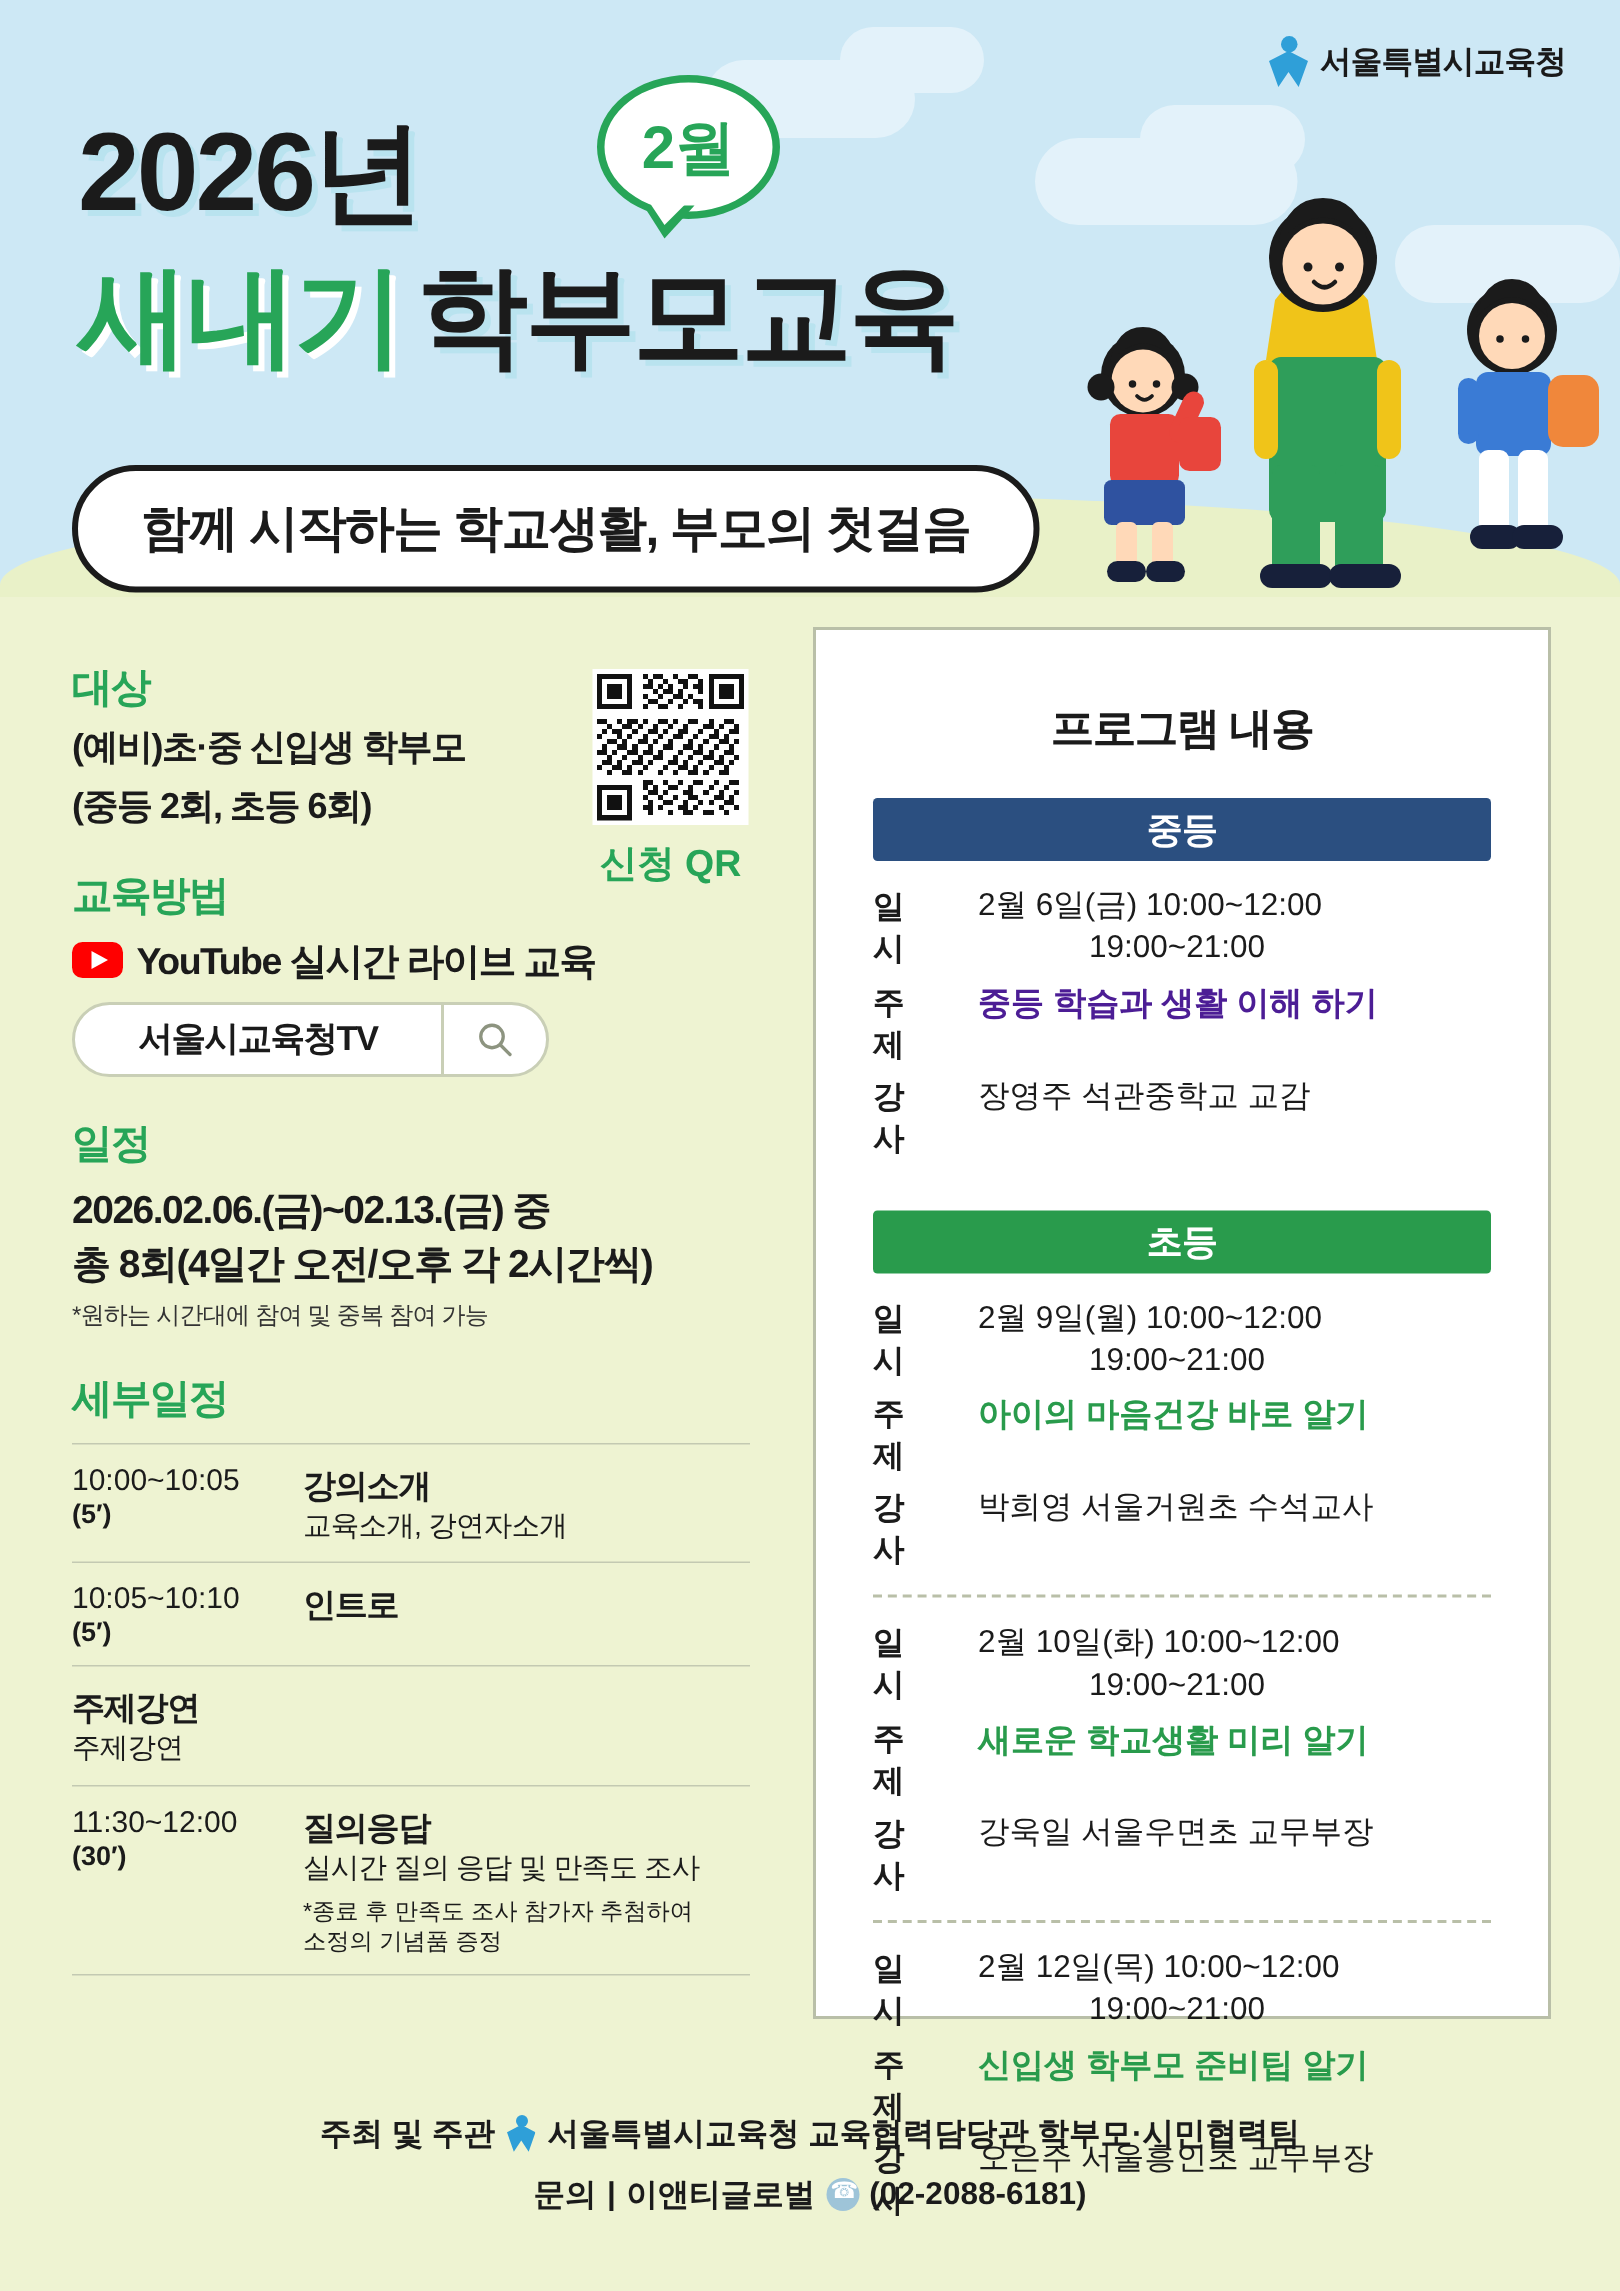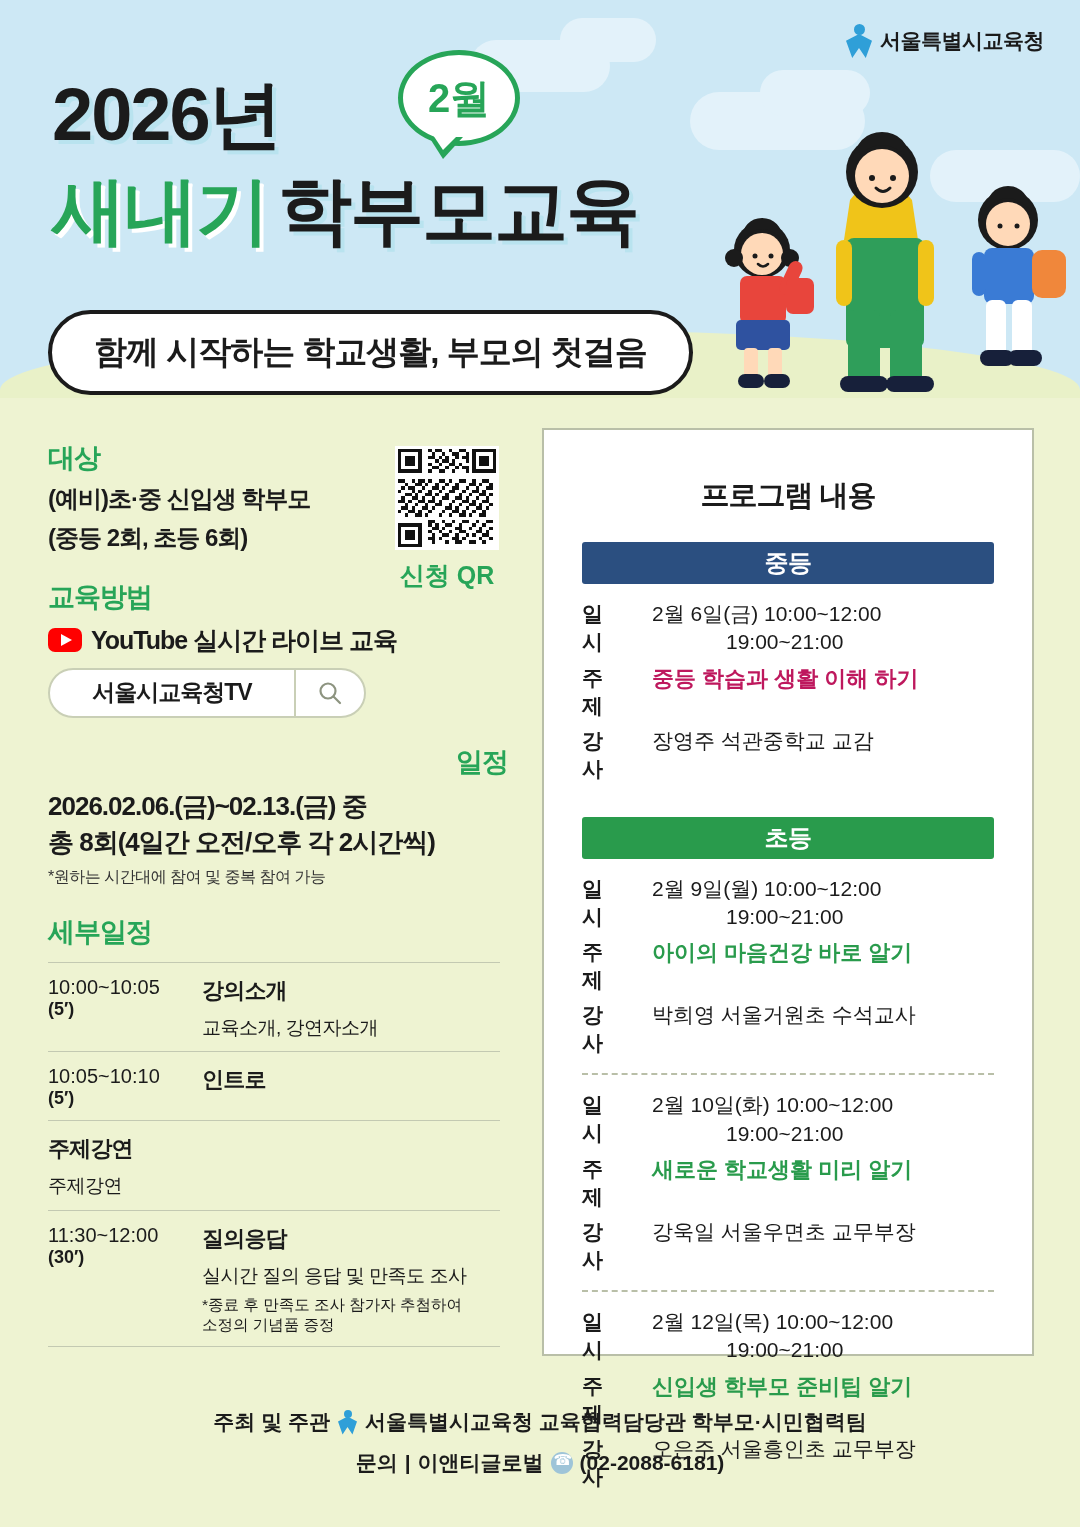--- a/index.html
+++ b/index.html
@@ -127,46 +127,46 @@
   .sched-row {
     display: flex; gap: 14px; padding: 13px 0 11px 0;
     border-top: 1.5px solid #c3c9b2;
   }
   .sched-row:first-child { border-top: 1.5px solid #c3c9b2; }
   .sched-row:last-child { border-bottom: 1.5px solid #c3c9b2; }
   .sched-time { width: 140px; flex: none; }
   .sched-time .t { font-size: 20px; font-weight: normal; color: #1b1b1b; }
   .sched-time .d { font-size: 18px; font-weight: bold; color: #1b1b1b; }
   .sched-body .h { font-size: 22px; font-weight: bold; color: #1b1b1b; letter-spacing: -0.8px;}
-  .sched-body .p { font-size: 19px; color: #1b1b1b; margin-top: 10px; line-height: 1.3; letter-spacing: -0.5px;}
+  .sched-body .p { font-size: 19px; color: #1b1b1b; margin-top: 0; line-height: 1.3; letter-spacing: -0.5px;}
   .sched-body .small { font-size: 15.5px; color: #1b1b1b; margin-top: 6px; line-height: 1.3; }
 
   
   .pad {
-    position: absolute; left: 542px; top: 428px; width: 492px; height: 928px;
+    position: absolute; left: 542px; top: 418px; width: 492px; height: 928px;
     background: #ffffff; border: 2px solid #b9bfa8;
   }
   .rings { position: absolute; left: 542px; top: 430px; width: 492px; height: 40px; }
   .ring {
     position: absolute; width: 16px; height: 34px;
     border: 3px solid #9aa28c; border-radius: 8px; background: #eef3d2;
   }
   .pad-title { margin-top: 46px; text-align: center; font-size: 29px; font-weight: bold; color: #1b1b1b; letter-spacing: -1px;}
   .band {
     margin: 26px auto 0 auto; width: 412px; height: 42px; border-radius: 3px;
     display: flex; align-items: center; justify-content: center;
     font-size: 24px; font-weight: bold; color: #ffffff; letter-spacing: -0.5px;
   }
   .band.mid { background: #2b4f80; }
   .band.ele { background: #299b4c; }
   .entry { margin: 16px auto 0 auto; width: 412px; }
   .erow { display: flex; gap: 14px; margin-bottom: 7px; }
   .elab { width: 56px; flex: none; font-size: 21px; font-weight: bold; color: #1b1b1b; letter-spacing: 4px; }
   .eval { font-size: 21px; color: #1b1b1b; line-height: 1.35; }
-  .eval.topic-mid { font-weight: bold; color: #be185d; font-size: 22px; }
+  .eval.topic-mid { font-weight: bold; color: #4c1d95; font-size: 22px; }
   .eval.topic-ele { font-weight: bold; color: #299b4c; font-size: 22px; }
   .eval .second { display: block; margin-left: 74px; }
   .dash { width: 412px; margin: 16px auto 0 auto; border-top: 2px dashed #b9bfa8; }
 
   
   .footer { position: absolute; left: 0; top: 1408px; width: 1080px; text-align: center; }
   .f1 { display: flex; align-items: center; justify-content: center; gap: 8px; font-size: 21px; font-weight: bold; color: #1b1b1b; }
   .f2 { margin-top: 13px; display: flex; align-items: center; justify-content: center; gap: 7px; font-size: 21px; font-weight: bold; color: #1b1b1b; }
   .mini-mark { width: 19px; height: 25px; position: relative; display: inline-block; }
   .mini-mark .dot { position: absolute; width: 8px; height: 8px; border-radius: 50%; background: #2f9fd8; left: 6px; top: 0; }
@@ -284,21 +284,21 @@
       <span class="txt">서울시교육청TV</span>
       <span class="divider"></span>
       <span class="mag">
         <svg width="26" height="26" viewBox="0 0 26 26">
             <circle cx="11" cy="11" r="7.5" stroke="#8d9480" stroke-width="2.2" fill="none"></circle>
             <line x1="16.5" y1="16.5" x2="23" y2="23" stroke="#8d9480" stroke-width="2.2" stroke-linecap="round"></line>
           </svg>
       </span>
     </div>
 
-    <div class="sec-title" style="margin-top:26px;text-align:right;">일정</div>
+    <div class="sec-title" style="margin-top:26px;">일정</div>
     <div class="date-big">2026.02.06.(금)~02.13.(금) 중</div>
     <div class="date-big" style="margin-top:0;">총 8회(4일간 오전/오후 각 2시간씩)</div>
     <div class="note">*원하는 시간대에 참여 및 중복 참여 가능</div>
 
     <div class="sec-title" style="margin-top:26px;">세부일정</div>
 
     <div class="sched">
       <div class="sched-row">
         <div class="sched-time">
           <div class="t">10:00~10:05</div>

